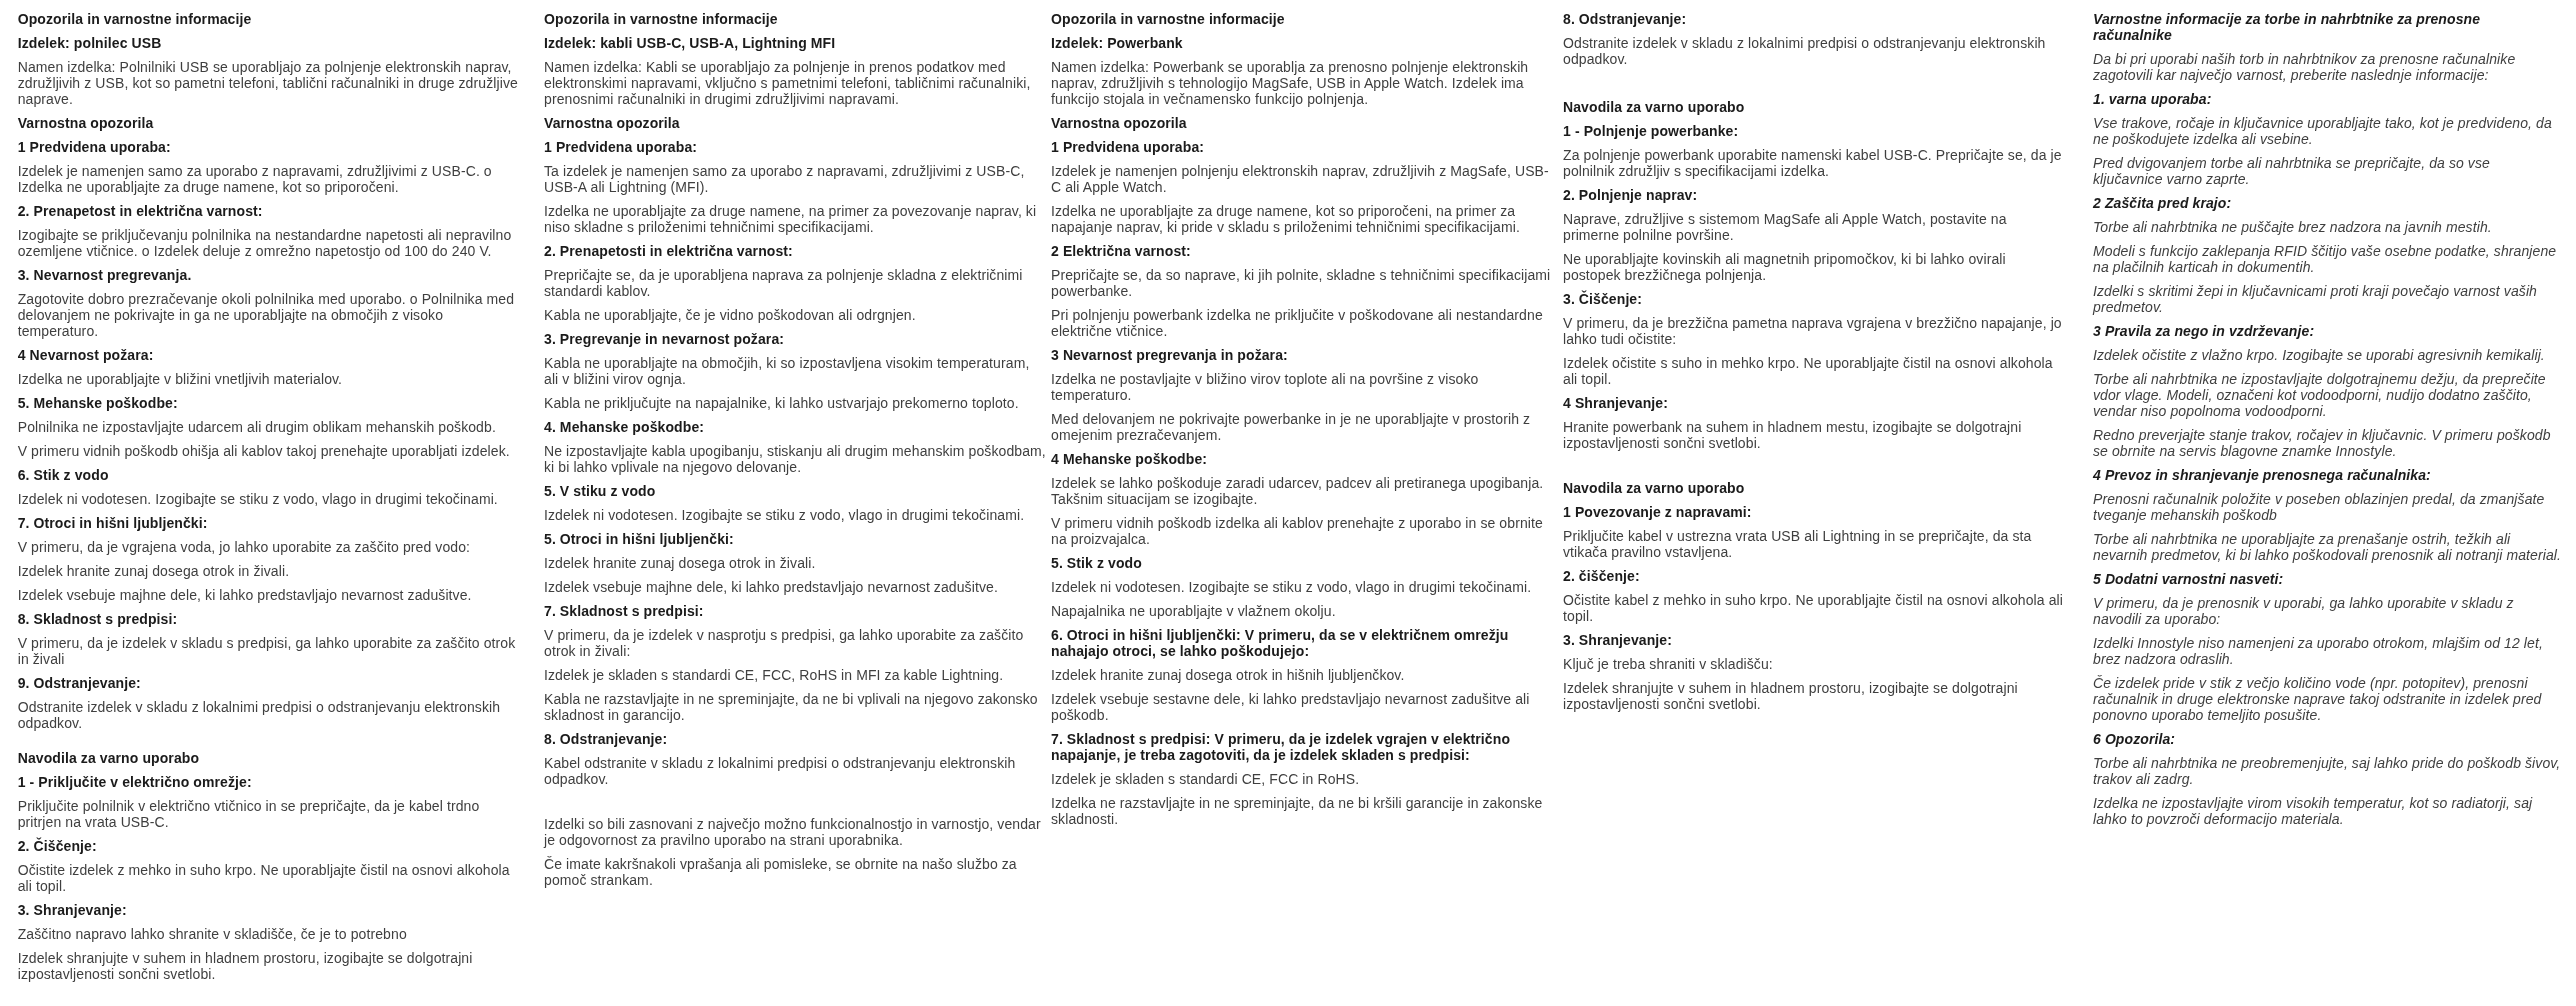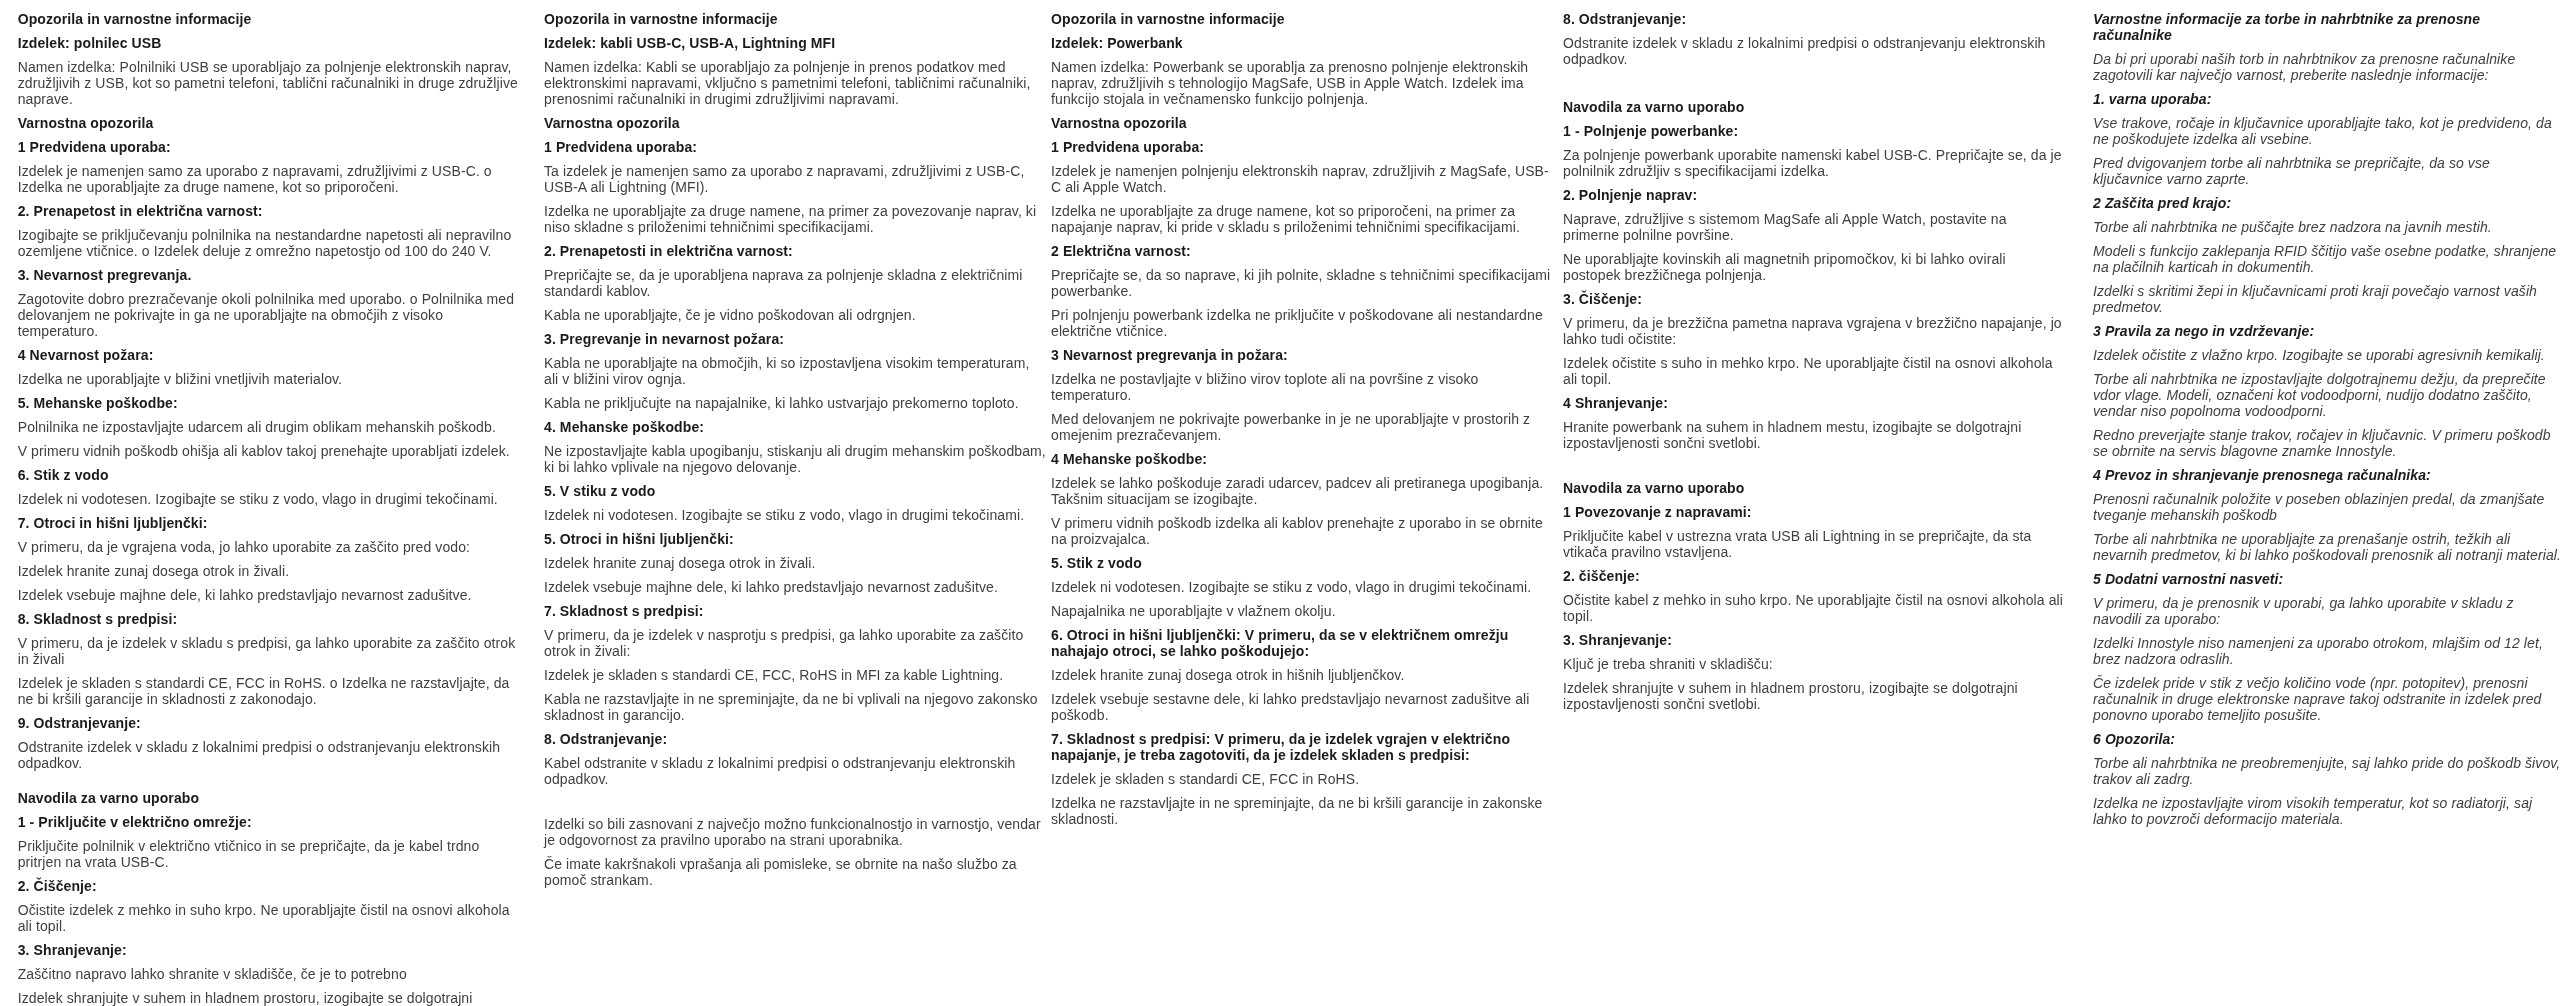--- a/index.html
+++ b/index.html
@@ -47,21 +47,20 @@
       <div class="b para">Polnilnika ne izpostavljajte udarcem ali drugim oblikam mehanskih poškodb.</div>
       <div class="b para">V primeru vidnih poškodb ohišja ali kablov takoj prenehajte uporabljati izdelek.</div>
       <div class="b heading">6. Stik z vodo</div>
       <div class="b para">Izdelek ni vodotesen. Izogibajte se stiku z vodo, vlago in drugimi tekočinami.</div>
       <div class="b heading">7. Otroci in hišni ljubljenčki:</div>
       <div class="b para">V primeru, da je vgrajena voda, jo lahko uporabite za zaščito pred vodo:</div>
       <div class="b para">Izdelek hranite zunaj dosega otrok in živali.</div>
       <div class="b para">Izdelek vsebuje majhne dele, ki lahko predstavljajo nevarnost zadušitve.</div>
       <div class="b heading">8. Skladnost s predpisi:</div>
       <div class="b para">V primeru, da je izdelek v skladu s predpisi, ga lahko uporabite za zaščito otrok in živali</div>
-      <div class="b para">Izdelek je skladen s standardi CE, FCC in RoHS. o Izdelka ne razstavljajte, da ne bi kršili garancije in skladnosti z zakonodajo.</div>
       <div class="b heading">9. Odstranjevanje:</div>
       <div class="b para">Odstranite izdelek v skladu z lokalnimi predpisi o odstranjevanju elektronskih odpadkov.</div>
       <div class="b gap" style="height: 11.3px;"></div>
       <div class="b title">Navodila za varno uporabo</div>
       <div class="b heading">1 - Priključite v električno omrežje:</div>
       <div class="b para">Priključite polnilnik v električno vtičnico in se prepričajte, da je kabel trdno pritrjen na vrata USB-C.</div>
       <div class="b heading">2. Čiščenje:</div>
       <div class="b para">Očistite izdelek z mehko in suho krpo. Ne uporabljajte čistil na osnovi alkohola ali topil.</div>
       <div class="b heading">3. Shranjevanje:</div>
       <div class="b para">Zaščitno napravo lahko shranite v skladišče, če je to potrebno</div>

